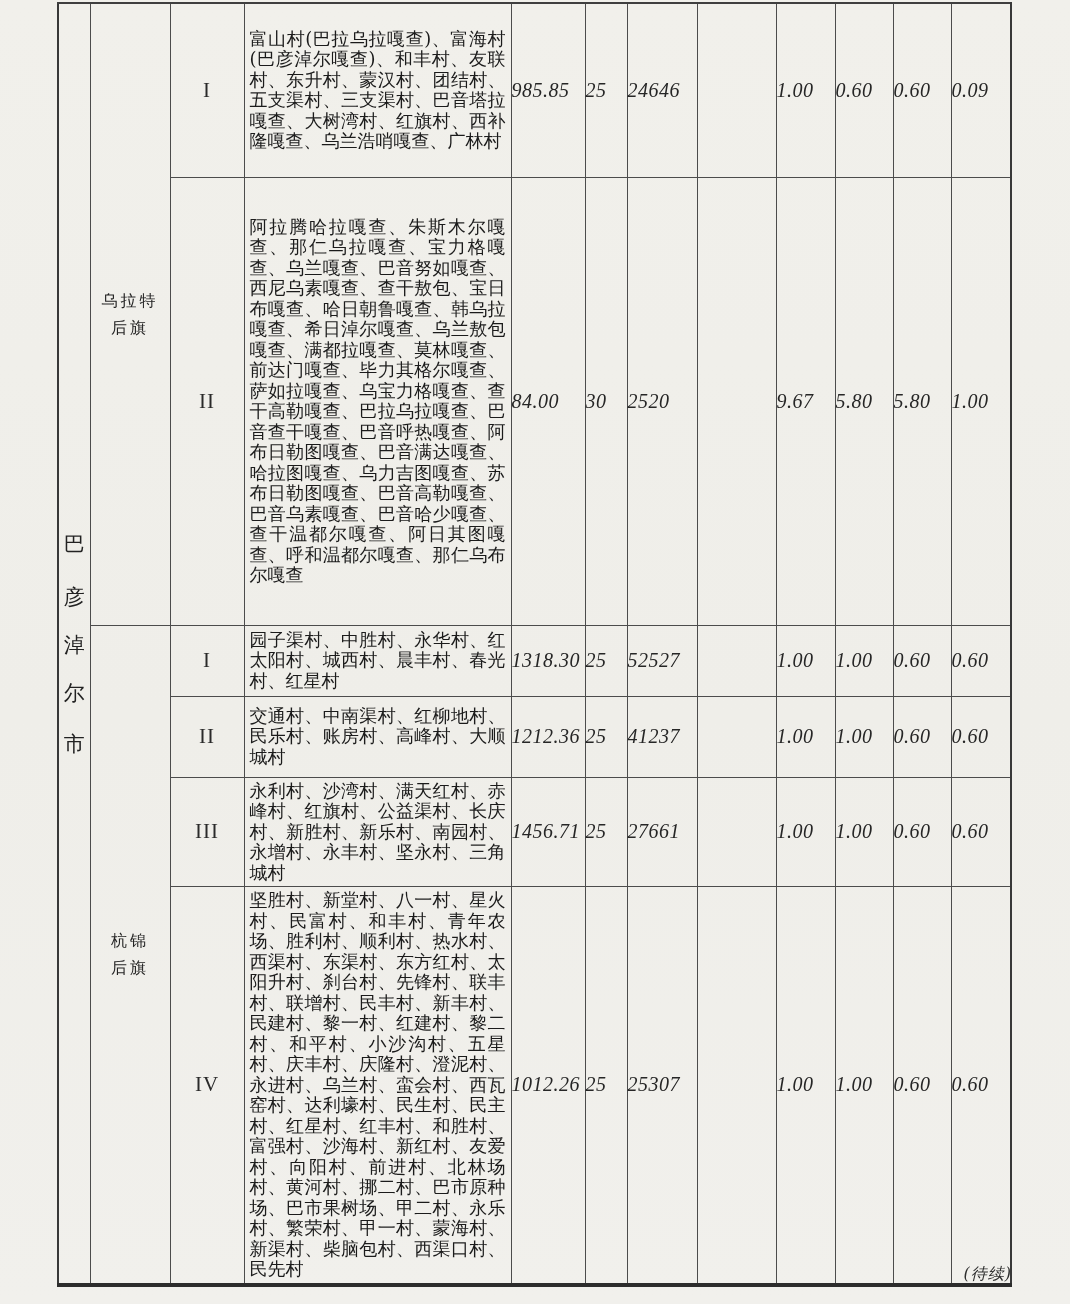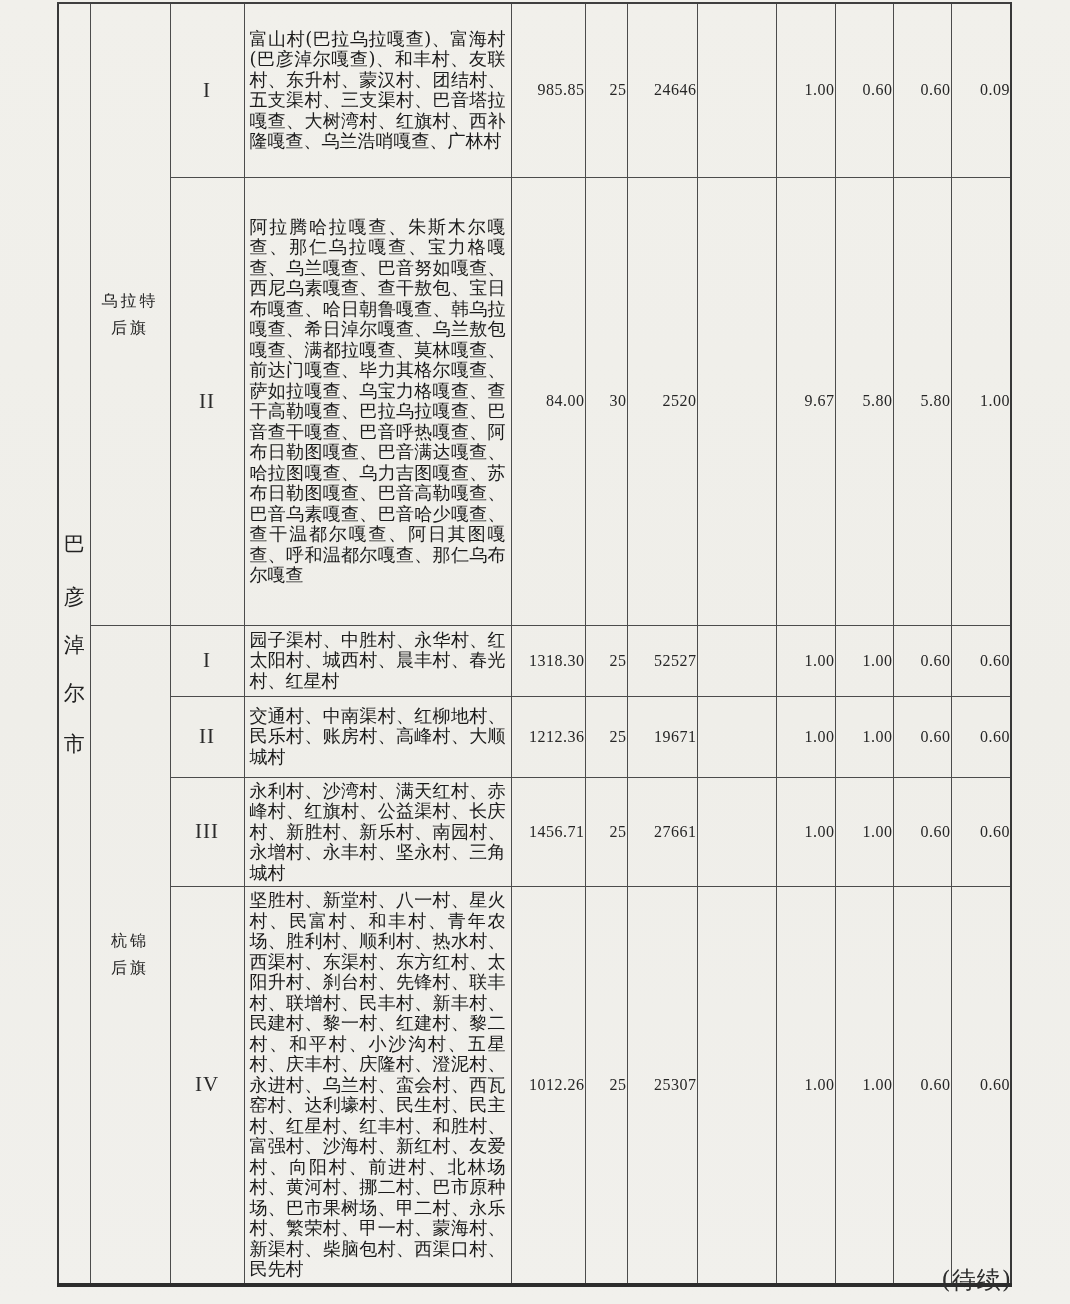--- a/index.html
+++ b/index.html
@@ -69,33 +69,35 @@
   td.villages-col { vertical-align: middle; margin-top: 10px; }
   .villages-text {
     margin: 3px 5px;
     font-size: 18px;
     line-height: 20.5px;
     text-align: justify;
     text-justify: inter-character;
     color: #1b1b1b;
   }
   td.num-col {
-    text-align: right;
+    text-align: left;
     font-family: "Liberation Serif", "DejaVu Serif", serif;
-    font-size: 16px;
+    font-size: 20px;
     letter-spacing: 0.5px;
     color: #262626;
+    font-style: italic;
   }
   .continuation-note {
     position: absolute;
     top: 1264px;
     right: 58px;
-    font-size: 24px;
+    font-size: 16px;
     letter-spacing: 1px;
     color: #2e2e2e;
+    font-style: italic;
   }
 </style>
 </head>
 <body>
 
 <div class="page">
 
   <table class="grid">
     <colgroup>
       <col style="width:32px">
@@ -169,21 +171,21 @@
       <td class="num-col">0.60</td>
     </tr>
 
     <tr class="r4">
       <td class="grade-col">II</td>
       <td class="villages-col">
         <div class="villages-text">交通村、中南渠村、红柳地村、民乐村、账房村、高峰村、大顺城村</div>
       </td>
       <td class="num-col">1212.36</td>
       <td class="num-col">25</td>
-      <td class="num-col">19671</td>
+      <td class="num-col">41237</td>
       <td class="num-col"></td>
       <td class="num-col">1.00</td>
       <td class="num-col">1.00</td>
       <td class="num-col">0.60</td>
       <td class="num-col">0.60</td>
     </tr>
 
     <tr class="r5">
       <td class="grade-col">III</td>
       <td class="villages-col">

